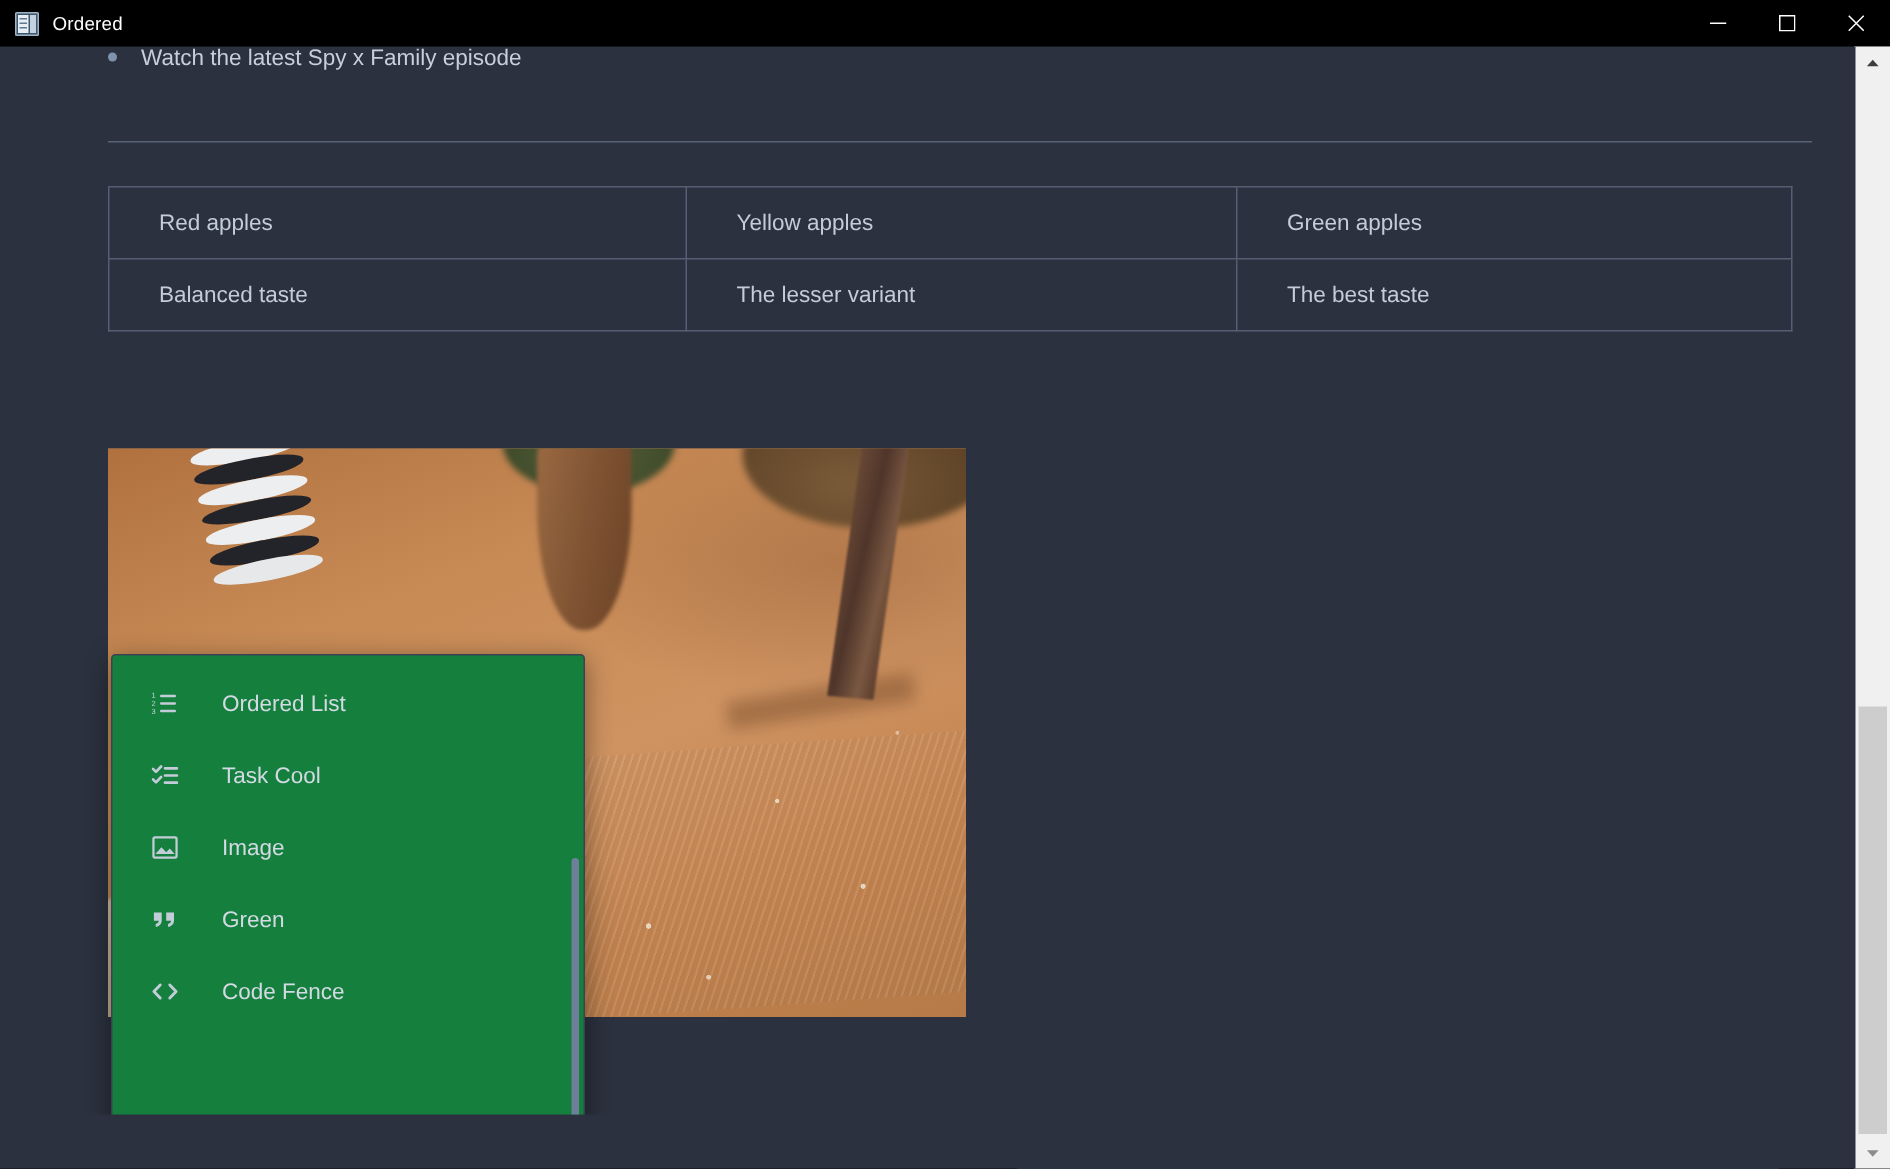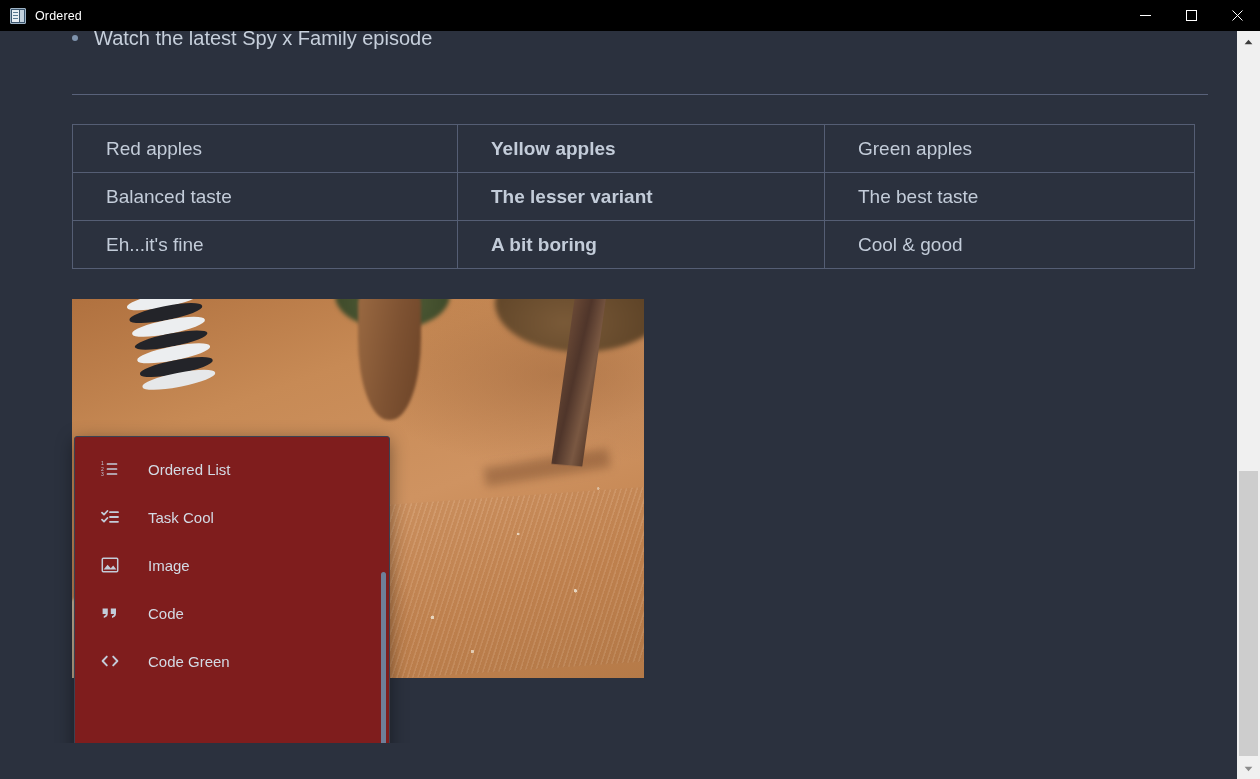--- a/index.html
+++ b/index.html
@@ -98,21 +98,21 @@
   }
   #bullet-dot {
     width: 6px; height: 6px;
     border-radius: 50%;
     background: #7f93ad;
     margin-right: 16px;
     flex: none;
   }
   #bullet-text {
     color: #c6cfdb;
-    font-size: 20px;
+    font-size: 15px;
     white-space: nowrap;
   }
 
   #divider {
     position: absolute;
     top: 63px; left: 72px;
     width: 1136px; height: 1px;
     background: #59627a;
   }
 
@@ -122,27 +122,27 @@
     top: 93px; left: 72px;
     width: 1122px;
     border-collapse: collapse;
     table-layout: fixed;
   }
   #doc-table td {
     border: 1px solid #555e74;
     height: 48px;
     padding: 0 0 0 33px;
     color: #c3ccd9;
-    font-size: 19px;
+    font-size: 15px;
     vertical-align: middle;
     white-space: nowrap;
     overflow: hidden;
   }
   #doc-table td.c0 { width: 385px; }
-  #doc-table td.c1 { width: 367px; font-weight: bold; }
+  #doc-table td.c1 { width: 367px; }
   #doc-table td.c2 { width: 370px; }
 
   
   #doc-image {
     position: absolute;
     top: 268px; left: 72px;
     width: 572px; height: 379px;
     overflow: hidden;
     background: #c98b5c;
   }
@@ -296,21 +296,21 @@
     opacity: .30;
     pointer-events: none;
   }
   #photo-wm svg { width: 100%; height: 100%; display: block; }
 
   
   #slash-menu {
     position: absolute;
     top: 405px; left: 74px;
     width: 316px; height: 323px;
-    background: #7f1d1d;
+    background: #15803d;
     border: 1px solid #3b4252;
     border-radius: 3px;
     box-shadow: 0 4px 18px rgba(0,0,0,.42);
     overflow: hidden;
   }
   #slash-list {
     position: absolute;
     top: -40px; left: 0;
     width: 316px;
   }
@@ -444,25 +444,20 @@
         <tr>
           <td class="c0">Red apples</td>
           <td class="c1">Yellow apples</td>
           <td class="c2">Green apples</td>
         </tr>
         <tr>
           <td class="c0">Balanced taste</td>
           <td class="c1">The lesser variant</td>
           <td class="c2">The best taste</td>
         </tr>
-        <tr>
-          <td class="c0">Eh...it's fine</td>
-          <td class="c1">A bit boring</td>
-          <td class="c2">Cool &amp; good</td>
-        </tr>
       </tbody>
     </table>
 
     <div id="doc-image">
       <div class="photo-layer">
         <div class="ground"></div>
         <div class="bush-right"></div>
         <div class="foliage"></div>
         <div class="tree-trunk"></div>
         <div class="post-shadow"></div>
@@ -555,32 +550,32 @@
           <span class="menu-label">Image</span>
         </div>
 
         <div class="menu-item">
           <span class="menu-icon">
             <svg width="18" height="18" viewBox="0 0 18 18">
               <path d="M1.6 4.4h5.2v5.2c0 2.4-1.6 3.9-4 4.3v-1.9c1.2-.3 2-1 2-2.1H1.6z" fill="currentColor"></path>
               <path d="M9.8 4.4H15v5.2c0 2.4-1.6 3.9-4 4.3v-1.9c1.2-.3 2-1 2-2.1H9.8z" fill="currentColor"></path>
             </svg>
           </span>
-          <span class="menu-label">Code</span>
+          <span class="menu-label">Green</span>
         </div>
 
 
         <div class="menu-item">
           <span class="menu-icon">
             <svg width="18" height="18" viewBox="0 0 18 18" fill="none" stroke="currentColor" stroke-width="1.9" stroke-linecap="round" stroke-linejoin="round">
               <path d="M5.8 4.6L1.6 9l4.2 4.4"></path>
               <path d="M12.2 4.6L16.4 9l-4.2 4.4"></path>
             </svg>
           </span>
-          <span class="menu-label">Code Green</span>
+          <span class="menu-label">Code Fence</span>
         </div>
 
         <div class="menu-item">
           
           
         </div>
 
       </div>
 
       <div id="menu-scrollbar-track">

